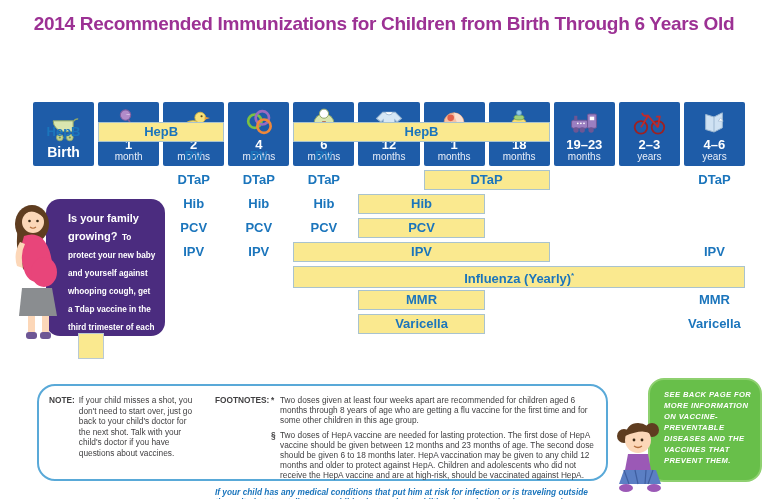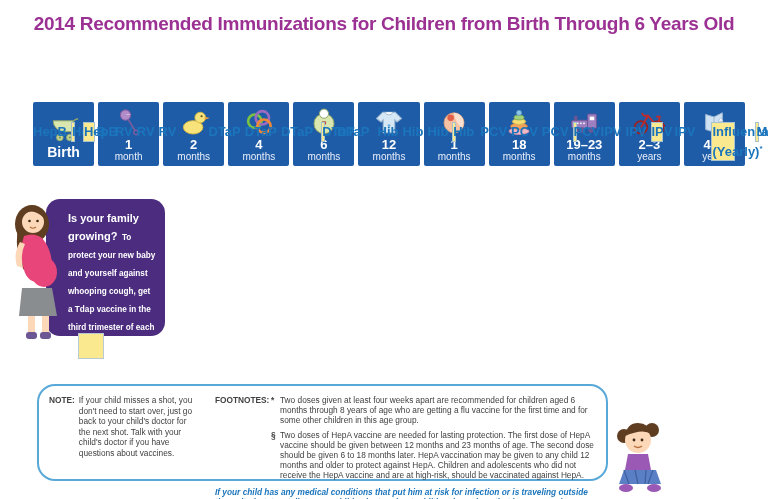--- a/index.html
+++ b/index.html
@@ -32,21 +32,21 @@
     color: #fff; padding-bottom: 4px;
   }
   .hicon { height: 32px; display: flex; align-items: flex-end; justify-content: center; }
   .hnum { font-weight: bold; font-size: 13px; line-height: 13px; margin-top: 1px; }
   .hunit { font-size: 10px; line-height: 11px; color: #e8eef8; }
   .hnum.birth { font-size: 14px; margin-bottom: 3px; }
 
   
   .sched {
     position: absolute; left: 33px; top: 122px; width: 712px;
-    display: flex; row-gap: 4px;
+    display: flex; flex-direction: column; row-gap: 4px;
   }
   .row { display: grid; grid-template-columns: repeat(11, 1fr); column-gap: 4px; height: 20px; }
   .vtext {
     color: #1b75bc; font-weight: bold; font-size: 13px;
     text-align: center; line-height: 20px;
   }
   .vbox {
     background: #fae98f; border: 1px solid #a9c3ce;
     color: #1b75bc; font-weight: bold; font-size: 13px;
     text-align: center; line-height: 17px;
@@ -351,20 +351,23 @@
           <div class="fn-item">
             <div class="fn-marker">§</div>
             <div class="fn-text">Two doses of HepA vaccine are needed for lasting protection. The first dose of HepA vaccine should be given between 12 months and 23 months of age. The second dose should be given 6 to 18 months later. HepA vaccination may be given to any child 12 months and older to protect against HepA. Children and adolescents who did not receive the HepA vaccine and are at high-risk, should be vaccinated against HepA.</div>
           </div>
         </div>
       </div>
       <div class="fn-advisory">If your child has any medical conditions that put him at risk for infection or is traveling outside the United States, talk to your child's doctor about additional vaccines that he may need.</div>
     </div>
   </div>
 
+  <div class="back-bubble">
+    <div class="bb-text">See back page for more information on vaccine-preventable diseases and the vaccines that prevent them.</div>
+  </div>
   <div class="girl">
     <svg width="58" height="78" viewBox="0 0 58 78">
       <circle cx="12" cy="18" r="7" fill="#5f3d20"></circle>
       <circle cx="40" cy="12" r="7" fill="#5f3d20"></circle>
       <circle cx="26" cy="22" r="13" fill="#fcd7b8"></circle>
       <path d="M13 18 q2-13 13-13 t13 11 q-8-6-26 2z" fill="#5f3d20"></path>
       <circle cx="22" cy="22" r="1.4" fill="#3c2a16"></circle>
       <circle cx="30" cy="22" r="1.4" fill="#3c2a16"></circle>
       <path d="M22 28 q4 3 8 0" fill="none" stroke="#b5713f" stroke-width="1.3"></path>
       <path d="M16 36 h20 l3 16 h-26 z" fill="#9b59b6"></path>

